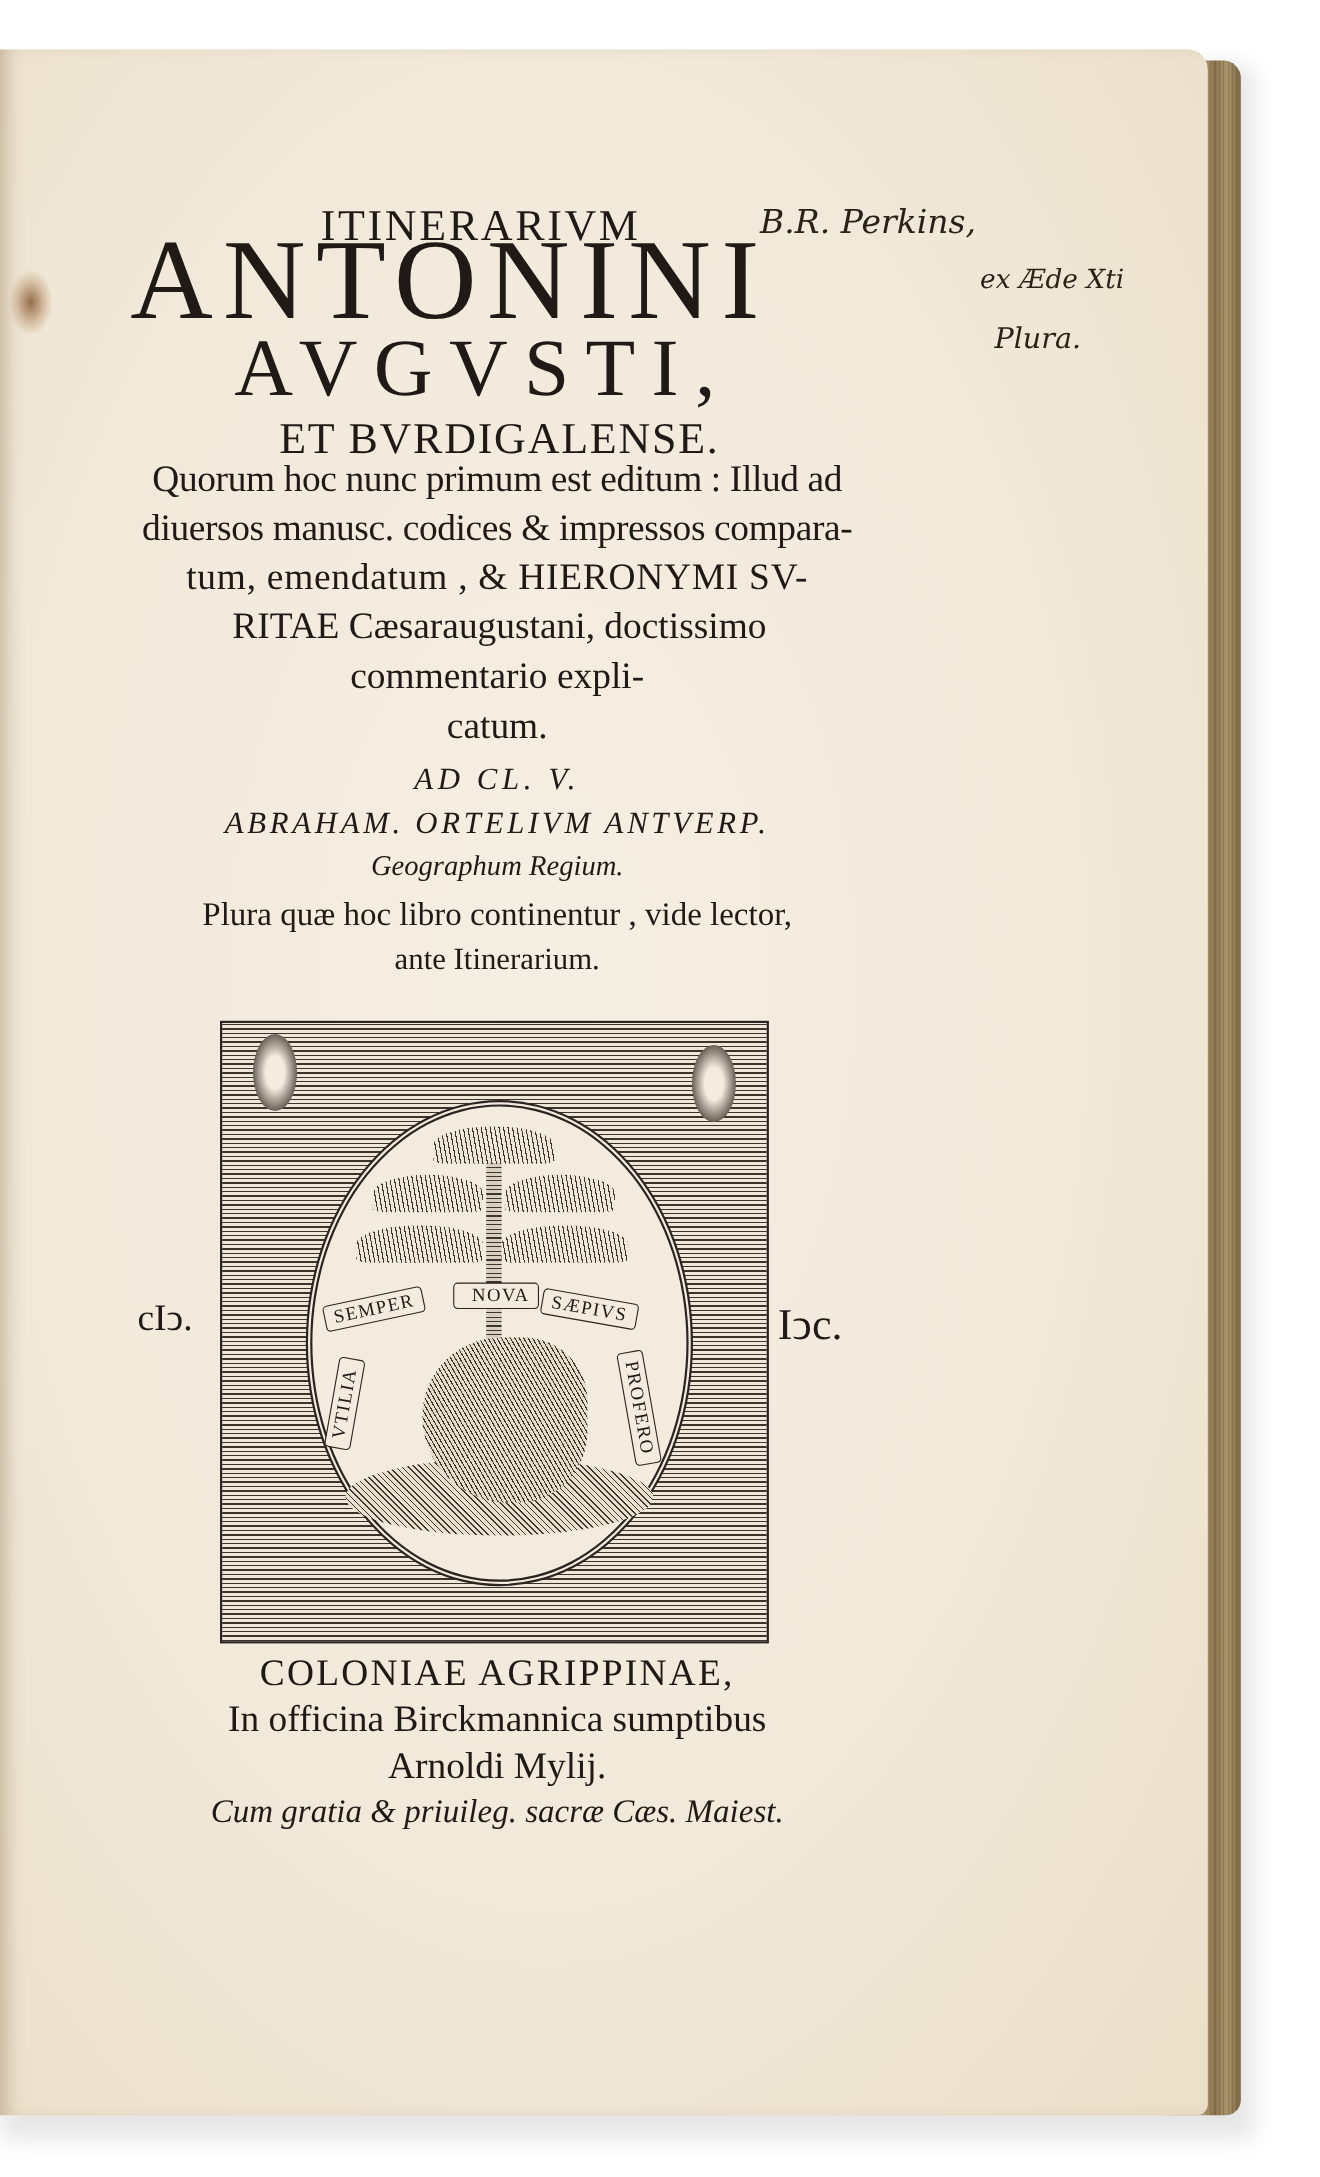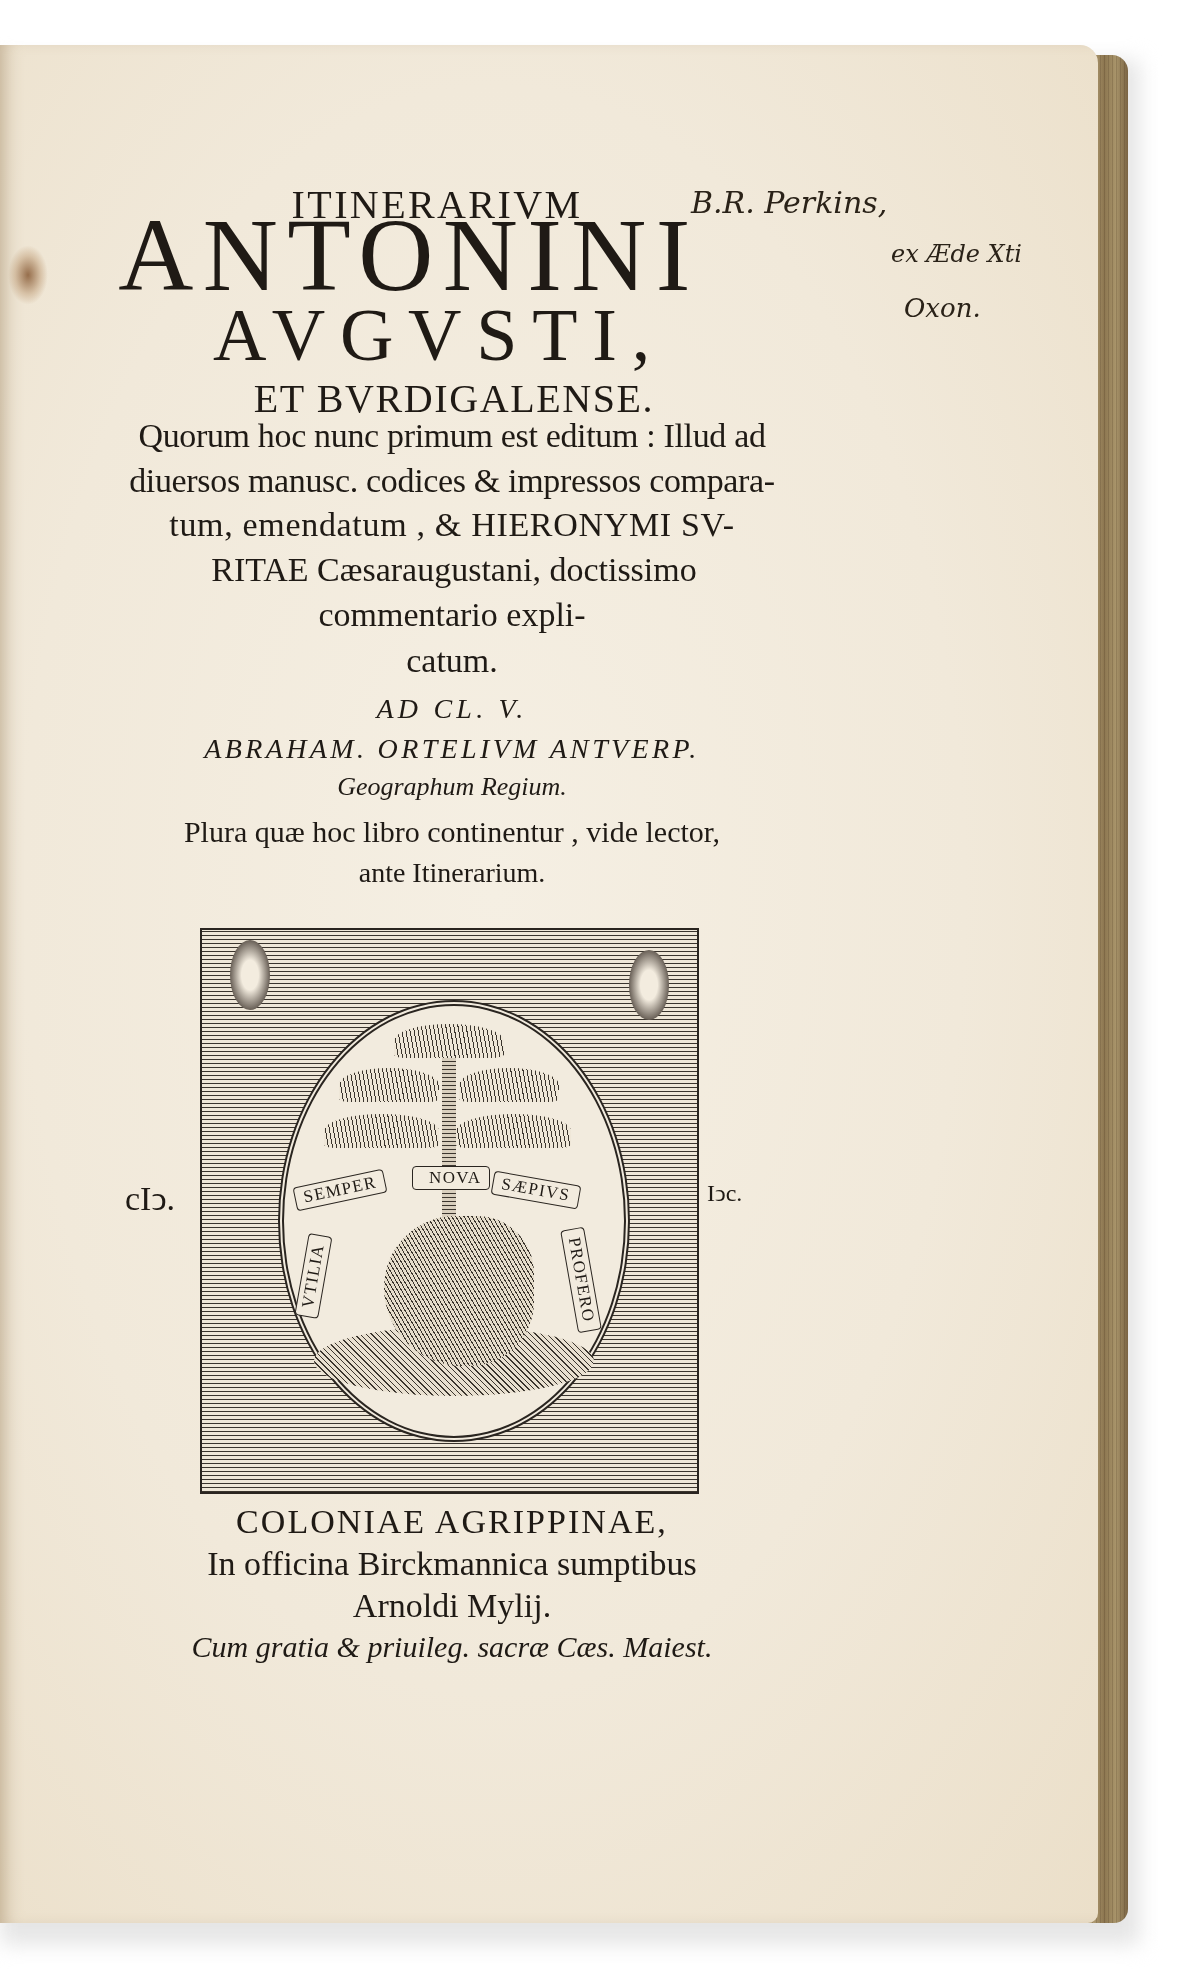--- a/index.html
+++ b/index.html
@@ -84,42 +84,42 @@
 
 <div class="page">
 
   <div class="line caps" style="top:136px; font-size:40px; left:-112px; letter-spacing:0.06em;">ITINERARIVM</div>
 
   <div class="hand" style="left:655px; top:140px; font-size:30px;">B.R. Perkins,</div>
 
   <div class="line" style="top:150px; font-size:104px; left:-140px; letter-spacing:0.09em;">ANTONINI</div>
 
   <div class="hand" style="left:855px; top:195px; font-size:24px;">ex Æde Xti</div>
-  <div class="hand" style="left:868px; top:248px; font-size:26px;">Oxon.</div>
+  <div class="hand" style="left:868px; top:248px; font-size:26px;">Plura.</div>
 
   <div class="line" style="top:248px; font-size:74px; left:-110px; letter-spacing:0.2em;">AVGVSTI,</div>
 
   <div class="line caps" style="top:330px; font-size:40px; left:-95px; letter-spacing:0.04em;">ET BVRDIGALENSE.</div>
 
   <div class="line" style="top:372px; font-size:34px; left:-97px; letter-spacing:-0.01em;">Quorum hoc nunc primum  est editum : Illud ad</div>
   <div class="line" style="top:417px; font-size:34px; left:-97px; letter-spacing:-0.01em;">diuersos manusc. codices &amp; impressos compara-</div>
   <div class="line" style="top:461px; font-size:34px; left:-97px; letter-spacing:0.02em;">tum, emendatum , &amp; HIERONYMI SV-</div>
   <div class="line" style="top:506px; font-size:34px; left:-95px;">RITAE Cæsaraugustani, doctissimo</div>
   <div class="line" style="top:551px; font-size:34px; left:-97px;">commentario expli-</div>
   <div class="line" style="top:597px; font-size:34px; left:-97px;">catum.</div>
 
   <div class="line it" style="top:648px; font-size:28px; left:-97px; letter-spacing:0.15em;">AD  CL.  V.</div>
   <div class="line it" style="top:688px; font-size:28px; left:-97px; letter-spacing:0.12em;">ABRAHAM. ORTELIVM  ANTVERP.</div>
   <div class="line it" style="top:727px; font-size:26px; left:-97px;">Geographum Regium.</div>
 
   <div class="line" style="top:770px; font-size:30px; left:-97px;">Plura quæ hoc libro continentur , vide lector,</div>
   <div class="line" style="top:812px; font-size:28px; left:-97px;">ante Itinerarium.</div>
 
   <div class="line" style="top:1135px; font-size:34px; left:125px; width:90px; text-align:left;">cIↄ.</div>
-  <div class="line" style="top:1135px; font-size:24px; left:707px; width:100px; text-align:left;">Iↄc.</div>
+  <div class="line" style="top:1135px; font-size:40px; left:707px; width:100px; text-align:left;">Iↄc.</div>
 
   <div class="line caps" style="top:1458px; font-size:34px; left:-97px; letter-spacing:0.06em;">COLONIAE AGRIPPINAE,</div>
   <div class="line" style="top:1500px; font-size:34px; left:-97px;">In officina Birckmannica sumptibus</div>
   <div class="line" style="top:1542px; font-size:34px; left:-97px;">Arnoldi Mylij.</div>
   <div class="line it" style="top:1585px; font-size:30px; left:-97px;">Cum gratia &amp; priuileg. sacræ Cæs. Maiest.</div>
 </div>
 
 <div class="device">
   <div class="corner" style="left:28px; top:10px;"></div>
   <div class="corner" style="right:28px; top:20px;"></div>

